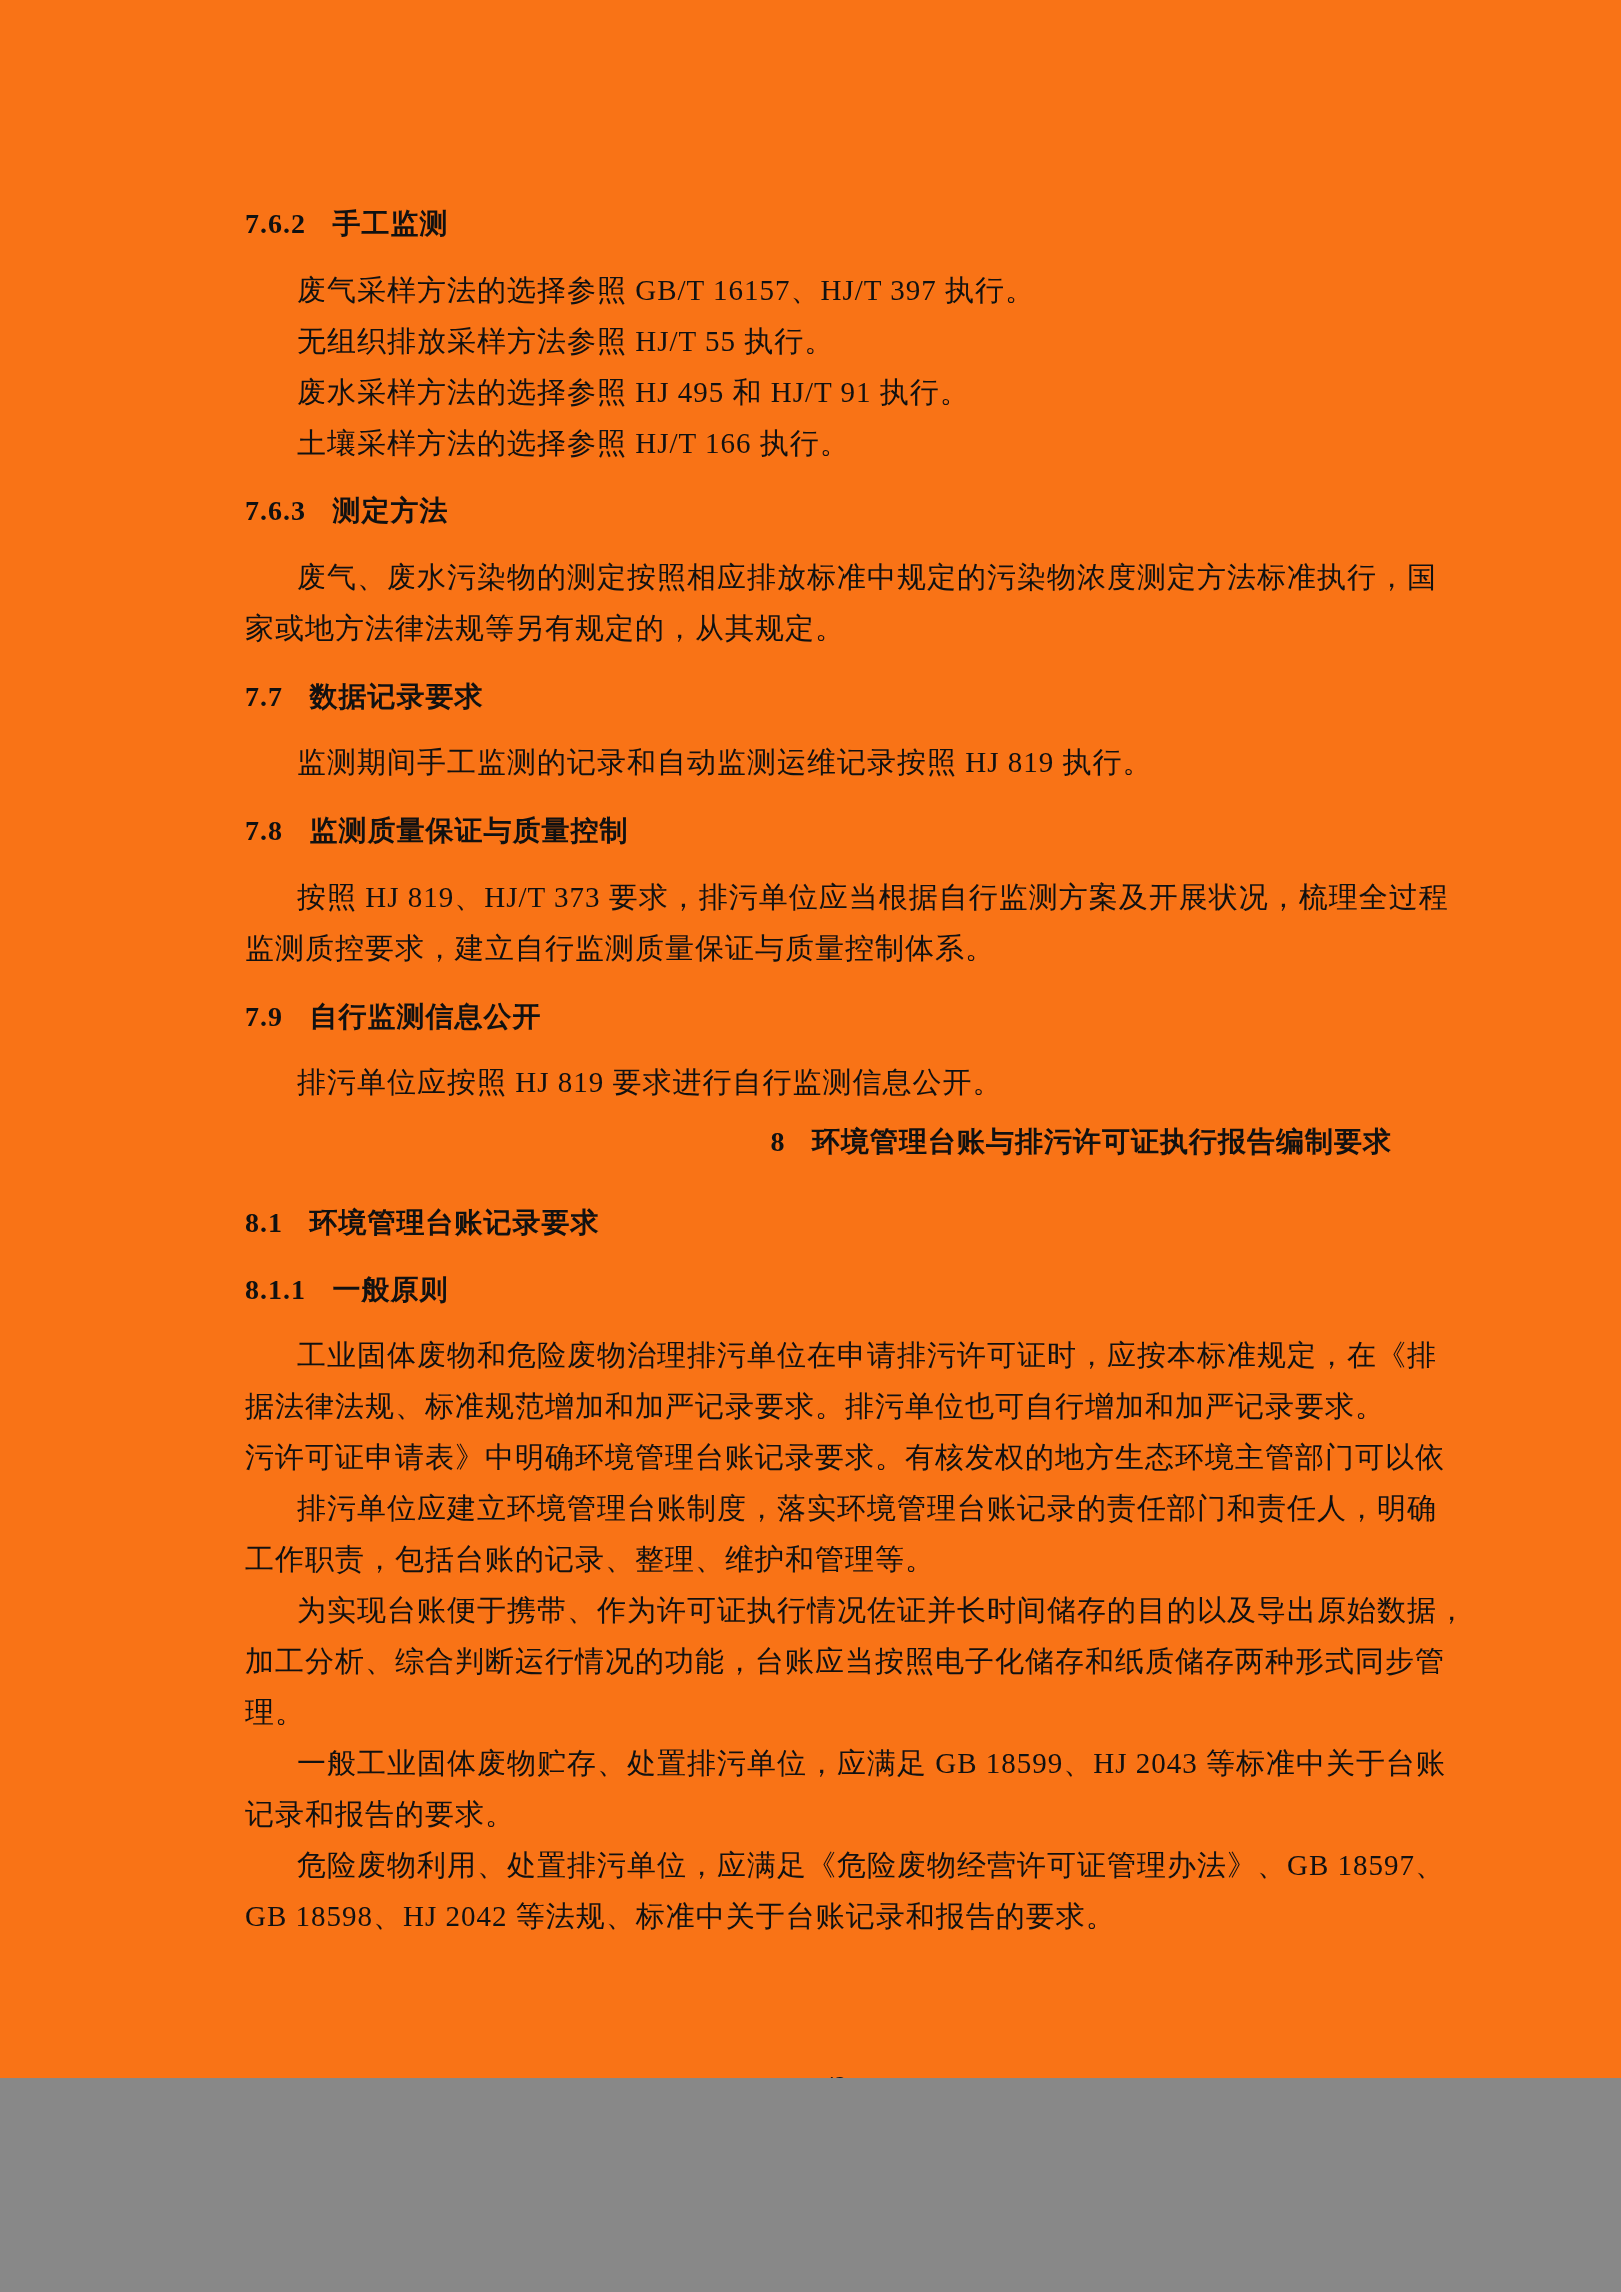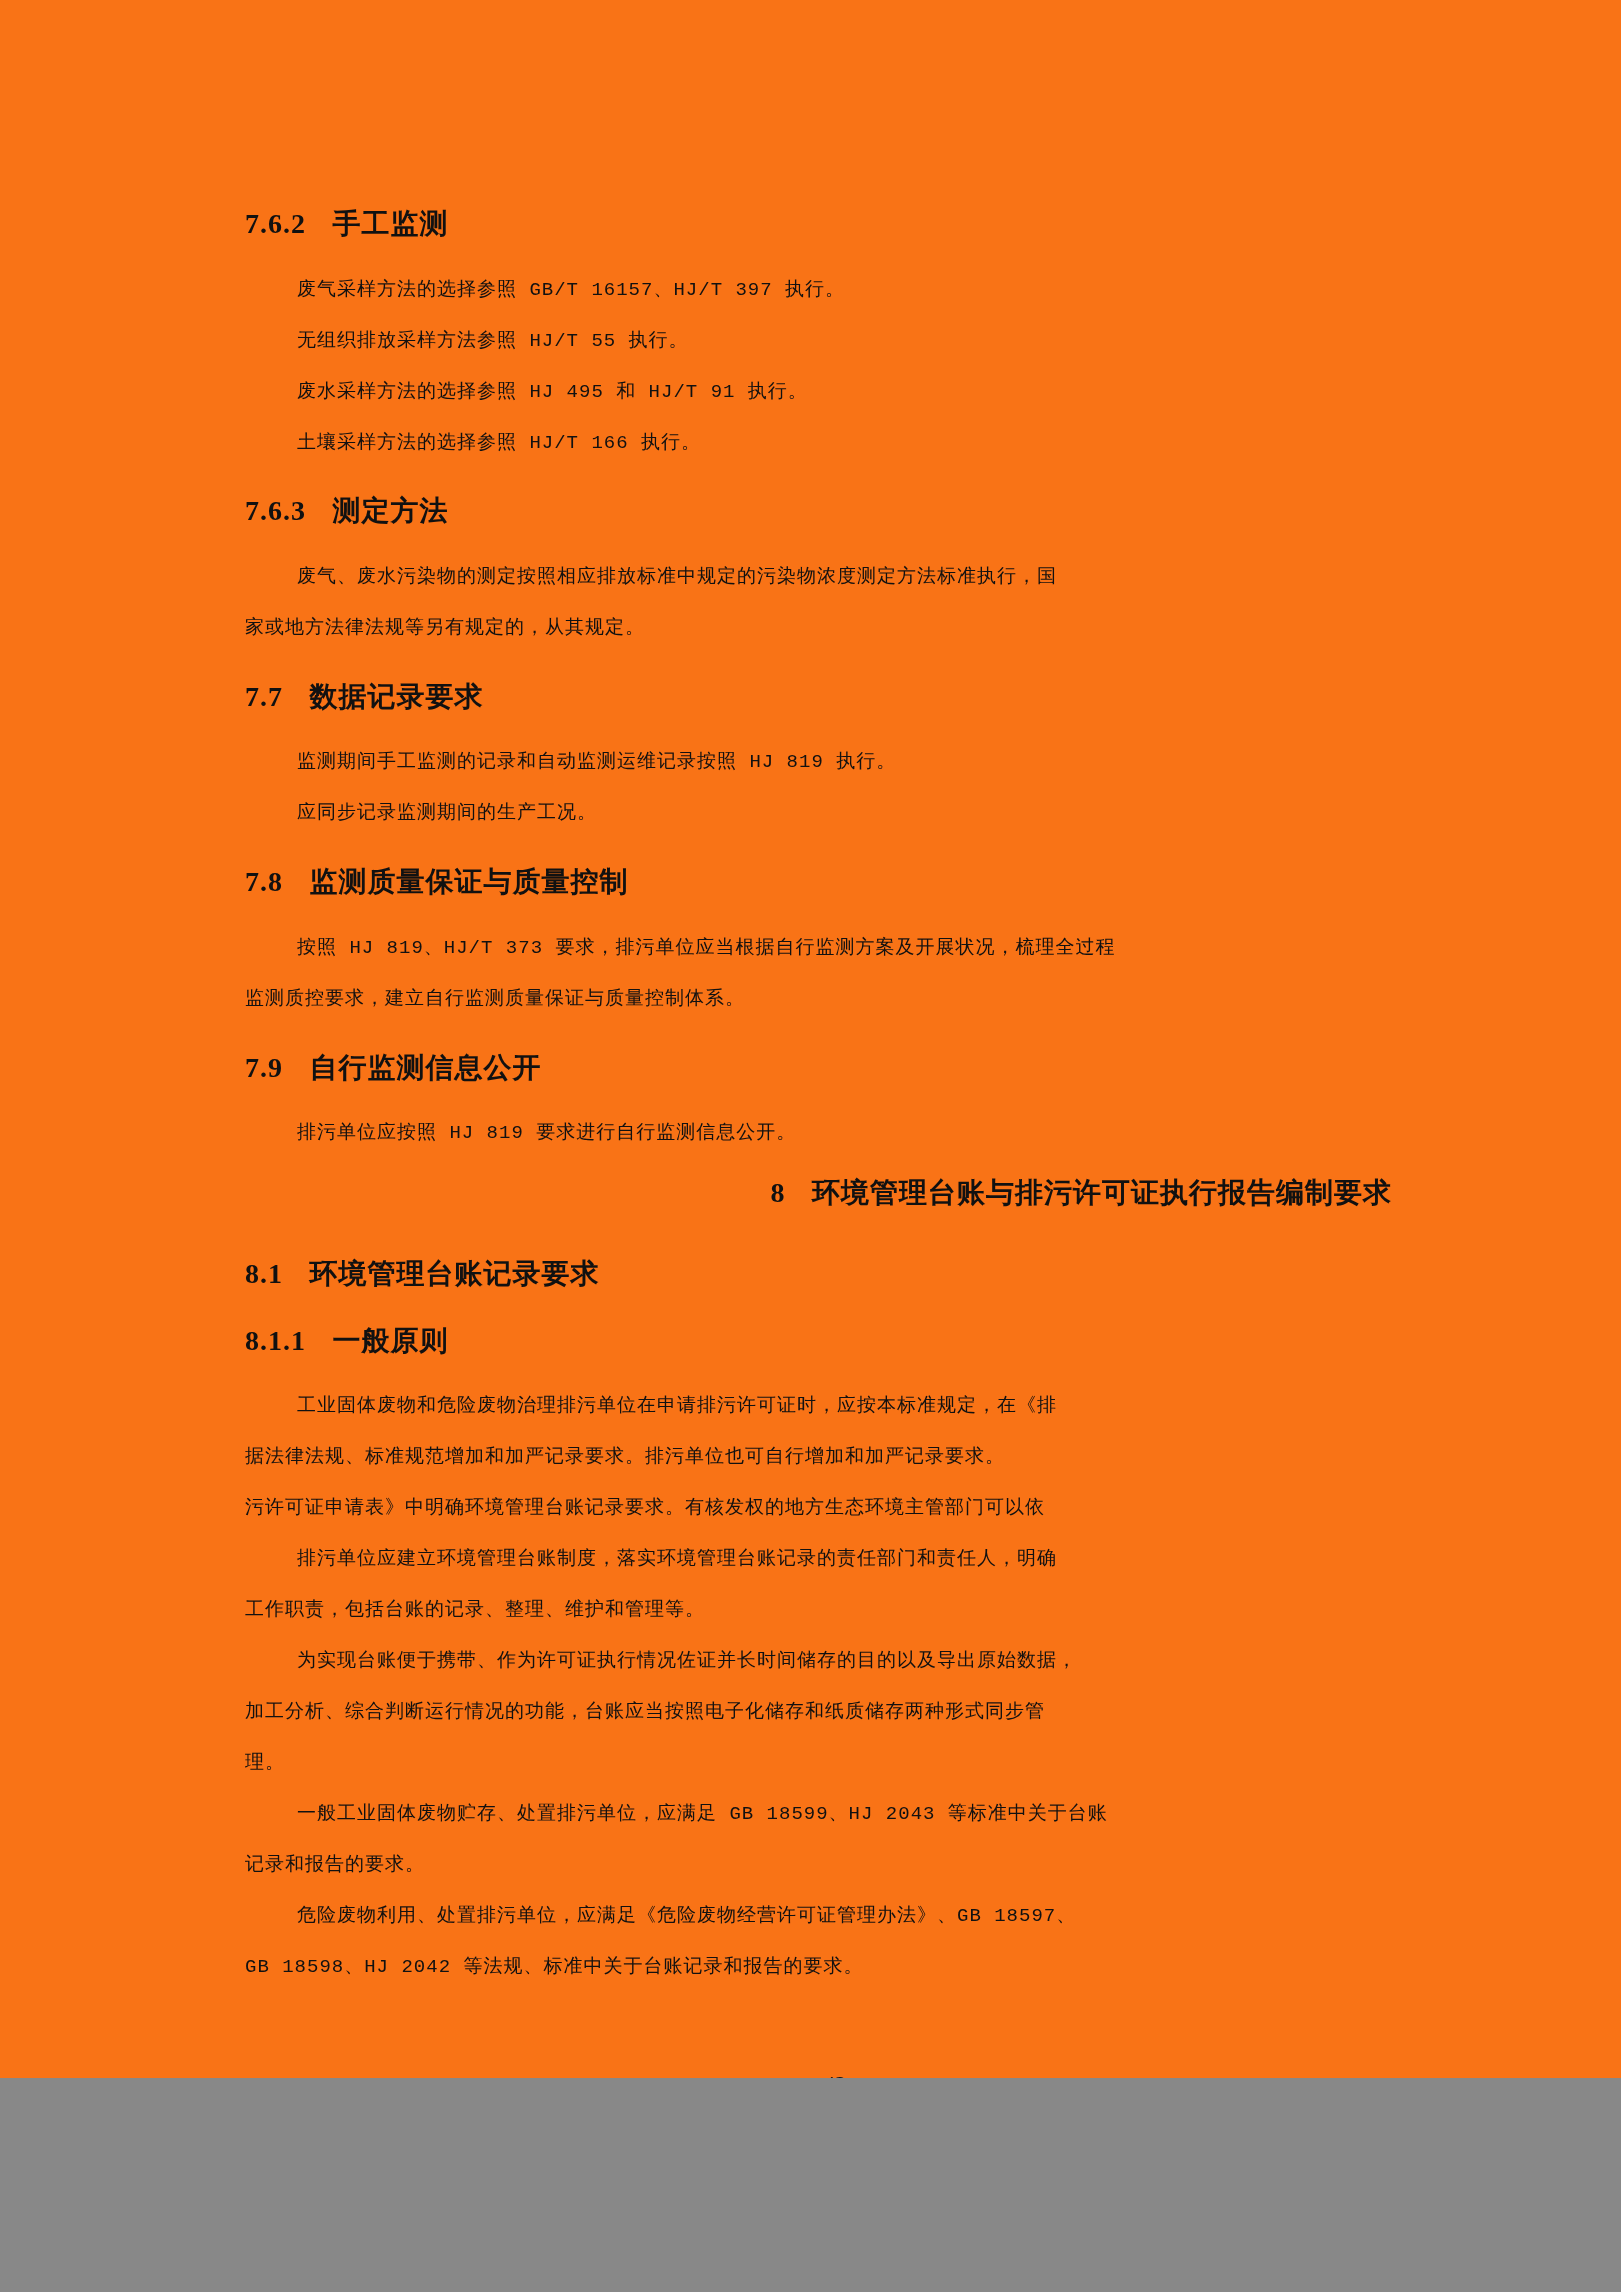--- a/index.html
+++ b/index.html
@@ -14,25 +14,24 @@
     color: #111111;
     overflow: hidden;
   }
   .content {
     position: absolute;
     left: 245px;
     top: 198px;
     width: 1147px;
   }
   .line {
-    font-size: 19px;
+    font-size: 29px;
     line-height: 51px;
     letter-spacing: 1px;
     white-space: nowrap;
-    font-family: Liberation Mono, monospace;
   }
   .line.indent { padding-left: 52px; }
   .heading {
     font-size: 28px;
     line-height: 51px;
     font-weight: bold;
     letter-spacing: 1px;
     margin: 16.7px 0 15.7px 0;
     white-space: nowrap;
   }
@@ -58,21 +57,20 @@
       <div class="heading"><span class="h-num">7.6.2</span><span class="h-title">手工监测</span></div>
       <div class="line indent">废气采样方法的选择参照 GB/T 16157、HJ/T 397 执行。</div>
       <div class="line indent">无组织排放采样方法参照 HJ/T 55 执行。</div>
       <div class="line indent">废水采样方法的选择参照 HJ 495 和 HJ/T 91 执行。</div>
       <div class="line indent">土壤采样方法的选择参照 HJ/T 166 执行。</div>
       <div class="heading"><span class="h-num">7.6.3</span><span class="h-title">测定方法</span></div>
       <div class="line indent">废气、废水污染物的测定按照相应排放标准中规定的污染物浓度测定方法标准执行，国</div>
       <div class="line">家或地方法律法规等另有规定的，从其规定。</div>
       <div class="heading"><span class="h-num">7.7</span><span class="h-title">数据记录要求</span></div>
       <div class="line indent">监测期间手工监测的记录和自动监测运维记录按照 HJ 819 执行。</div>
-      <div class="line indent">应同步记录监测期间的生产工况。</div>
       <div class="heading"><span class="h-num">7.8</span><span class="h-title">监测质量保证与质量控制</span></div>
       <div class="line indent">按照 HJ 819、HJ/T 373 要求，排污单位应当根据自行监测方案及开展状况，梳理全过程</div>
       <div class="line">监测质控要求，建立自行监测质量保证与质量控制体系。</div>
       <div class="heading"><span class="h-num">7.9</span><span class="h-title">自行监测信息公开</span></div>
       <div class="line indent">排污单位应按照 HJ 819 要求进行自行监测信息公开。</div>
       <div class="heading" style="margin-top: 7.8px; text-align: right;"><span class="h-num">8</span><span class="h-title">环境管理台账与排污许可证执行报告编制要求</span></div>
       <div class="heading" style="margin-top: 30px;"><span class="h-num">8.1</span><span class="h-title">环境管理台账记录要求</span></div>
       <div class="heading" style="margin-top: 14.7px;"><span class="h-num">8.1.1</span><span class="h-title">一般原则</span></div>
       <div class="line indent">工业固体废物和危险废物治理排污单位在申请排污许可证时，应按本标准规定，在《排</div>
       <div class="line">据法律法规、标准规范增加和加严记录要求。排污单位也可自行增加和加严记录要求。</div>

